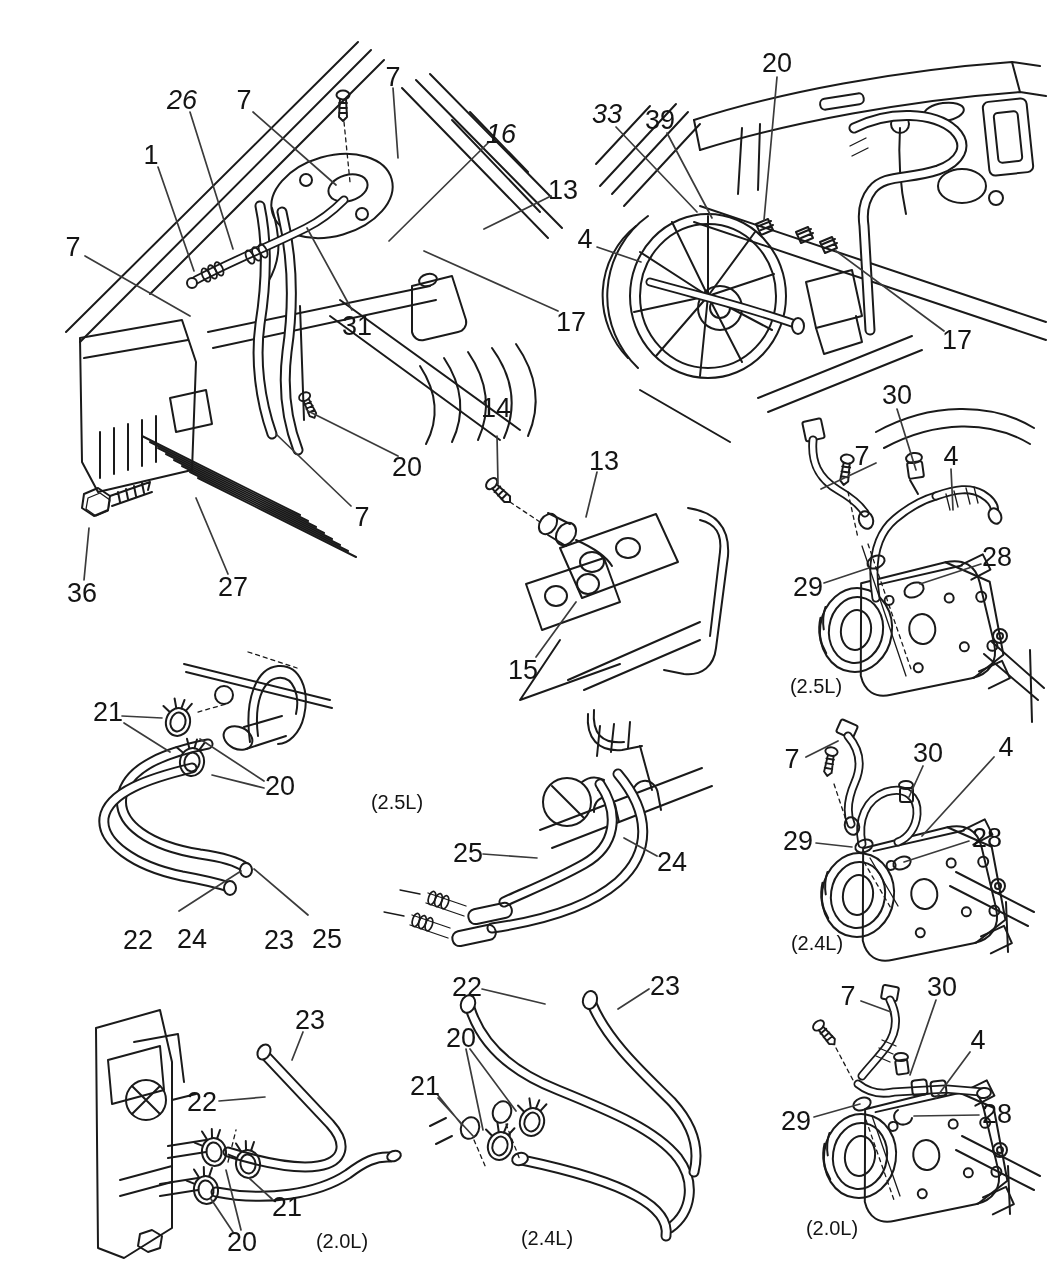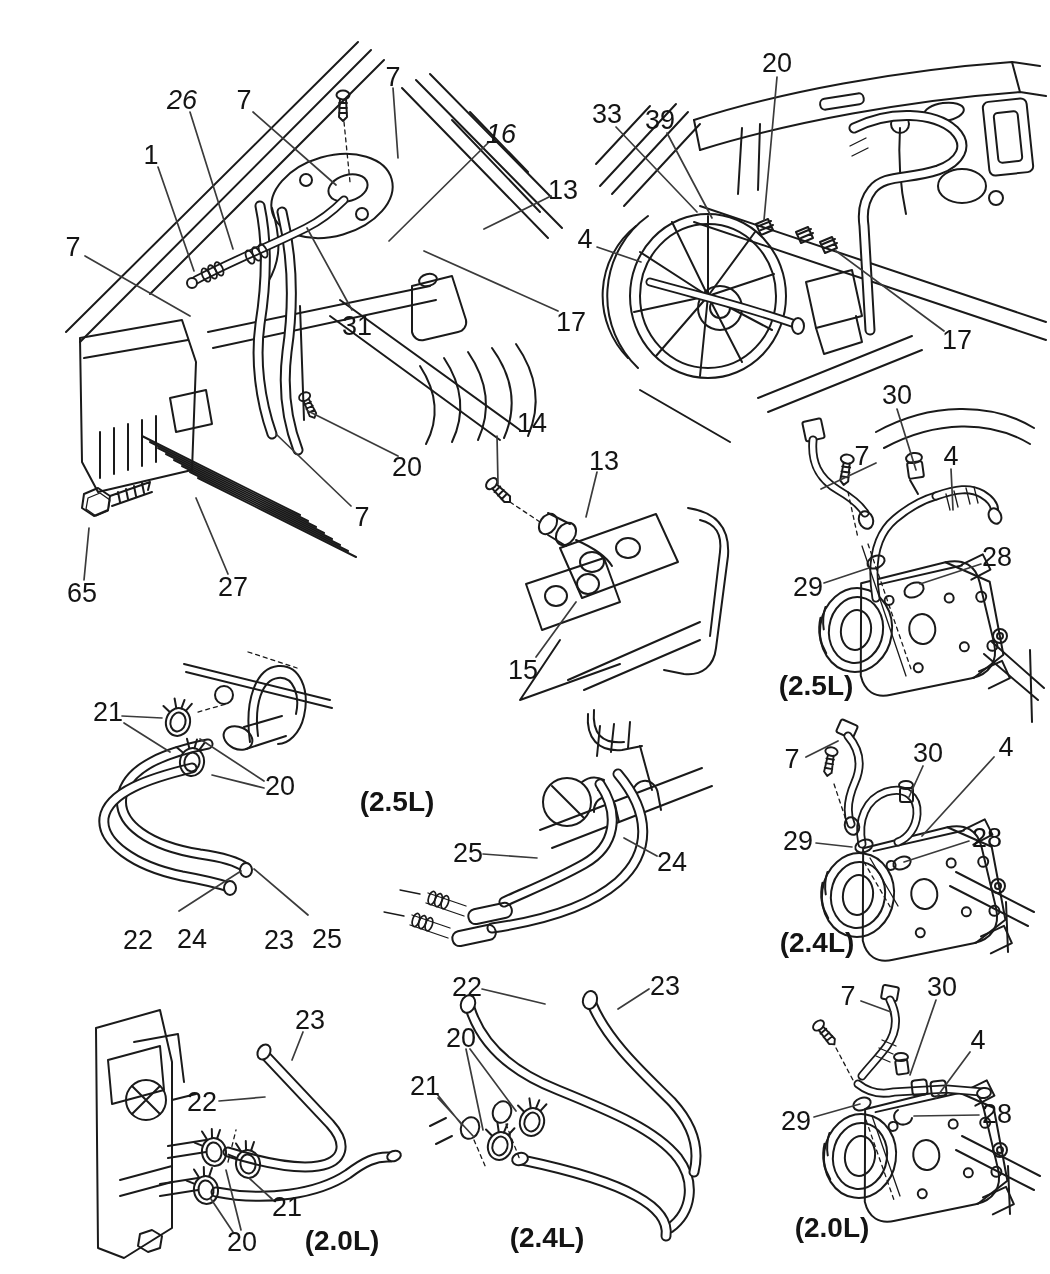--- a/index.html
+++ b/index.html
@@ -1,21 +1,21 @@
 <!DOCTYPE html>
 <html><head>
 <meta charset="utf-8">
 <style>
   html,body{margin:0;padding:0;background:#fff}
   .stage{position:relative;width:1050px;height:1274px;background:#fff;overflow:hidden;
          font-family:"Liberation Sans",sans-serif}
   .stage svg{position:absolute;left:0;top:0}
   .callout{position:absolute;transform:translate(-50%,-50%);font-size:27px;font-weight:400;
            color:#141414;line-height:1;white-space:nowrap;user-select:none}
-  .callout.variant{font-weight:700;font-size:28px}
+  .callout.variant{font-weight:400;font-size:20px}
   .ln{fill:none;stroke:#1a1a1a;stroke-width:2;stroke-linecap:round;stroke-linejoin:round}
   .thin{stroke-width:1.3}
   .dash{stroke-dasharray:4 4}
   .wh{fill:#fff}
   .tube{fill:none;stroke:#1a1a1a;stroke-width:11;stroke-linecap:round;stroke-linejoin:round}
   .tubein{fill:none;stroke:#fff;stroke-width:7;stroke-linecap:round;stroke-linejoin:round}
   .tube2{fill:none;stroke:#1a1a1a;stroke-width:9;stroke-linecap:round;stroke-linejoin:round}
   .tubein2{fill:none;stroke:#fff;stroke-width:5.4;stroke-linecap:round;stroke-linejoin:round}
   .leader{fill:none;stroke:#3b3b3b;stroke-width:1.7;stroke-linecap:round}
 </style>
@@ -395,27 +395,27 @@
       <div class="callout" style="left: 244px; top: 100px;">7</div>
       <div class="callout" style="left: 501px; top: 134px; font-style: italic;">16</div>
       <div class="callout" style="left: 151px; top: 155px;">1</div>
       <div class="callout" style="left: 563px; top: 190px;">13</div>
       <div class="callout" style="left: 73px; top: 247px;">7</div>
       <div class="callout" style="left: 357px; top: 326px;">31</div>
       <div class="callout" style="left: 571px; top: 322px;">17</div>
       <div class="callout" style="left: 407px; top: 467px;">20</div>
       <div class="callout" style="left: 362px; top: 517px;">7</div>
       <div class="callout" style="left: 233px; top: 587px;">27</div>
-      <div class="callout" style="left: 82px; top: 593px;">65</div>
+      <div class="callout" style="left: 82px; top: 593px;">36</div>
       <div class="callout" style="left: 777px; top: 63px;">20</div>
-      <div class="callout" style="left: 607px; top: 114px;">33</div>
+      <div class="callout" style="left: 607px; top: 114px; font-style: italic;">33</div>
       <div class="callout" style="left: 660px; top: 120px;">39</div>
       <div class="callout" style="left: 585px; top: 239px;">4</div>
       <div class="callout" style="left: 957px; top: 340px;">17</div>
-      <div class="callout" style="left: 496px; top: 423px; margin-left: 36px;">14</div>
+      <div class="callout" style="left: 496px; top: 408px;">14</div>
       <div class="callout" style="left: 604px; top: 461px;">13</div>
       <div class="callout" style="left: 523px; top: 670px;">15</div>
       <div class="callout" style="left: 897px; top: 395px;">30</div>
       <div class="callout" style="left: 862px; top: 456px;">7</div>
       <div class="callout" style="left: 951px; top: 456px;">4</div>
       <div class="callout" style="left: 808px; top: 587px;">29</div>
       <div class="callout" style="left: 997px; top: 557px;">28</div>
       <div class="callout variant" style="left: 816px; top: 686px;">(2.5L)</div>
       <div class="callout" style="left: 108px; top: 712px;">21</div>
       <div class="callout" style="left: 280px; top: 786px;">20</div>

